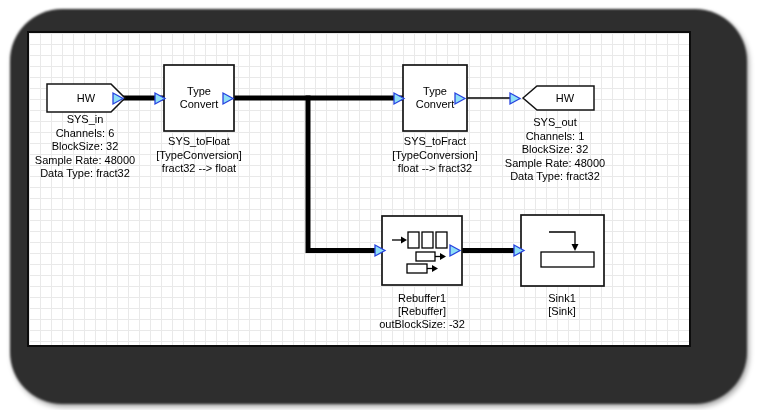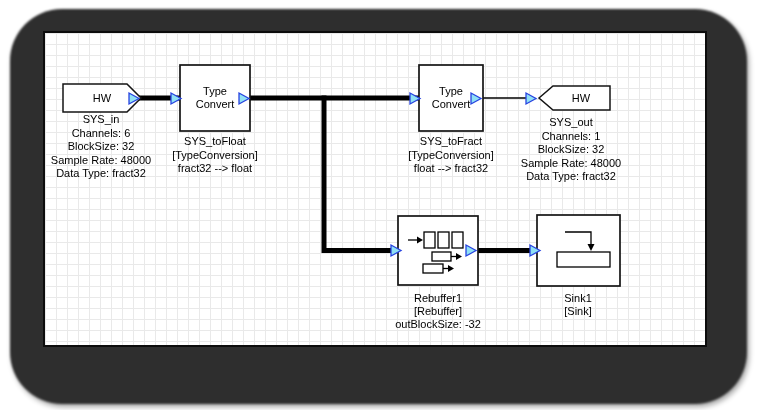--- a/index.html
+++ b/index.html
@@ -8,21 +8,21 @@
     background:#ffffff; overflow:hidden;
     font-family:"Liberation Sans", sans-serif;
   }
   .frame {
     position:absolute; left:10px; top:9px; width:737px; height:395px;
     background:#2e2e2e; border-radius:52px;
     filter:blur(1.3px);
     box-shadow:2px 3px 5px rgba(0,0,0,0.35);
   }
   .canvas {
-    position:absolute; left:43px; top:31px; width:660px; height:312px;
+    position:absolute; left:27px; top:31px; width:660px; height:312px;
     background-color:#ffffff;
     background-image:
       linear-gradient(to right, #e9e9e9 1px, transparent 1px),
       linear-gradient(to bottom, #e9e9e9 1px, transparent 1px);
     background-size:11px 11px;
     border:2px solid #0c0c0c;
   }
   svg { position:absolute; left:0; top:0; display:block; }
   text {
     font-family:"Liberation Sans", sans-serif;

